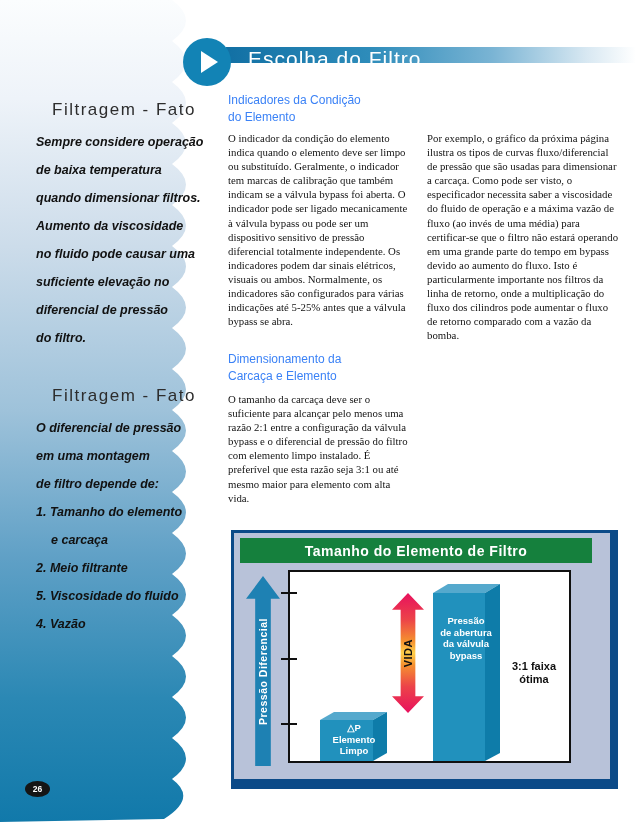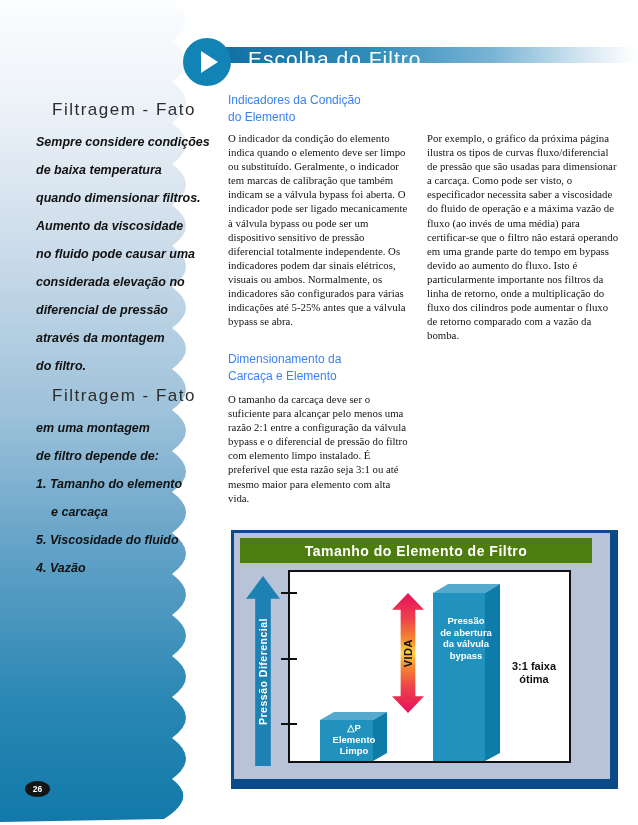--- a/index.html
+++ b/index.html
@@ -32,21 +32,21 @@
                color:#3b82f6;line-height:17px;white-space:pre-line;}
   .body-text{position:absolute;font-family:"Liberation Serif",serif;font-size:10.8px;
              line-height:14.1px;color:#141414;text-align:left;}
   .col1{left:228px;width:180px;}
   .col2{left:427px;width:192px;}
 
   
   .chart-frame{position:absolute;left:231px;top:530px;width:387px;height:259px;box-sizing:border-box;
                background:#b8c2d9;border-style:solid;border-color:#0b4a88;
                border-width:3px 8px 10px 3px;}
-  .chart-title-bar{position:absolute;left:6px;top:5px;width:352px;height:25px;background:#4d7c0f;
+  .chart-title-bar{position:absolute;left:6px;top:5px;width:352px;height:25px;background:#15803d;
                    display:flex;align-items:center;justify-content:center;}
   .chart-title{color:#fff;font-size:14px;font-weight:bold;letter-spacing:.5px;white-space:nowrap;}
   .y-arrow{position:absolute;left:12px;top:43px;width:34px;height:190px;background:#1e81b3;
            clip-path:polygon(50% 0,100% 12%,73% 12%,73% 100%,27% 100%,27% 12%,0 12%);}
   .y-arrow-label{position:absolute;left:12px;top:43px;width:34px;height:190px;display:flex;
                  align-items:center;justify-content:center;}
   .vtext{writing-mode:vertical-rl;transform:rotate(180deg);font-size:10.5px;font-weight:bold;
          letter-spacing:.5px;}
   .y-arrow-label .vtext{color:#fff;}
   .plot{position:absolute;left:54px;top:37px;width:283px;height:193px;box-sizing:border-box;
@@ -89,37 +89,38 @@
     <path fill="url(#sbgrad)" d="M0,0 H172
       q28,20.5 0,41 q28,20.5 0,41 q28,20.5 0,41 q28,20.5 0,41 q28,20.5 0,41
       q28,20.5 0,41 q28,20.5 0,41 q28,20.5 0,41 q28,20.5 0,41 q28,20.5 0,41
       q28,20.5 0,41 q28,20.5 0,41 q28,20.5 0,41 q28,20.5 0,41 q28,20.5 0,41
       q28,20.5 0,41 q28,20.5 0,41 q28,20.5 0,41 q28,20.5 0,41 q26,19 -8,40
       L0,822 Z"></path>
   </svg>
 
   <div class="fact-heading" style="top:100px">Filtragem - Fato</div>
   <div class="fact-lines" style="top:128px">
-    <div class="fact-line">Sempre considere condições</div>
+    <div class="fact-line">Sempre considere operação</div>
     <div class="fact-line">de baixa temperatura</div>
     <div class="fact-line">quando dimensionar filtros.</div>
     <div class="fact-line">Aumento da viscosidade</div>
     <div class="fact-line">no fluido pode causar uma</div>
-    <div class="fact-line">considerada elevação no</div>
+    <div class="fact-line">suficiente elevação no</div>
     <div class="fact-line">diferencial de pressão</div>
-    <div class="fact-line">através da montagem</div>
     <div class="fact-line">do filtro.</div>
   </div>
 
   <div class="fact-heading" style="top:386px">Filtragem - Fato</div>
   <div class="fact-lines" style="top:414px">
+    <div class="fact-line">O diferencial de pressão</div>
     <div class="fact-line">em uma montagem</div>
     <div class="fact-line">de filtro depende de:</div>
     <div class="fact-line">1. Tamanho do elemento</div>
     <div class="fact-line indent">e carcaça</div>
+    <div class="fact-line">2. Meio filtrante</div>
     <div class="fact-line">5. Viscosidade do fluido</div>
     <div class="fact-line">4. Vazão</div>
   </div>
 
   <div class="header-bar">
     <span class="header-title">Escolha do Filtro</span>
   </div>
   <div class="play-circle">
     <div class="play-triangle"></div>
   </div>

